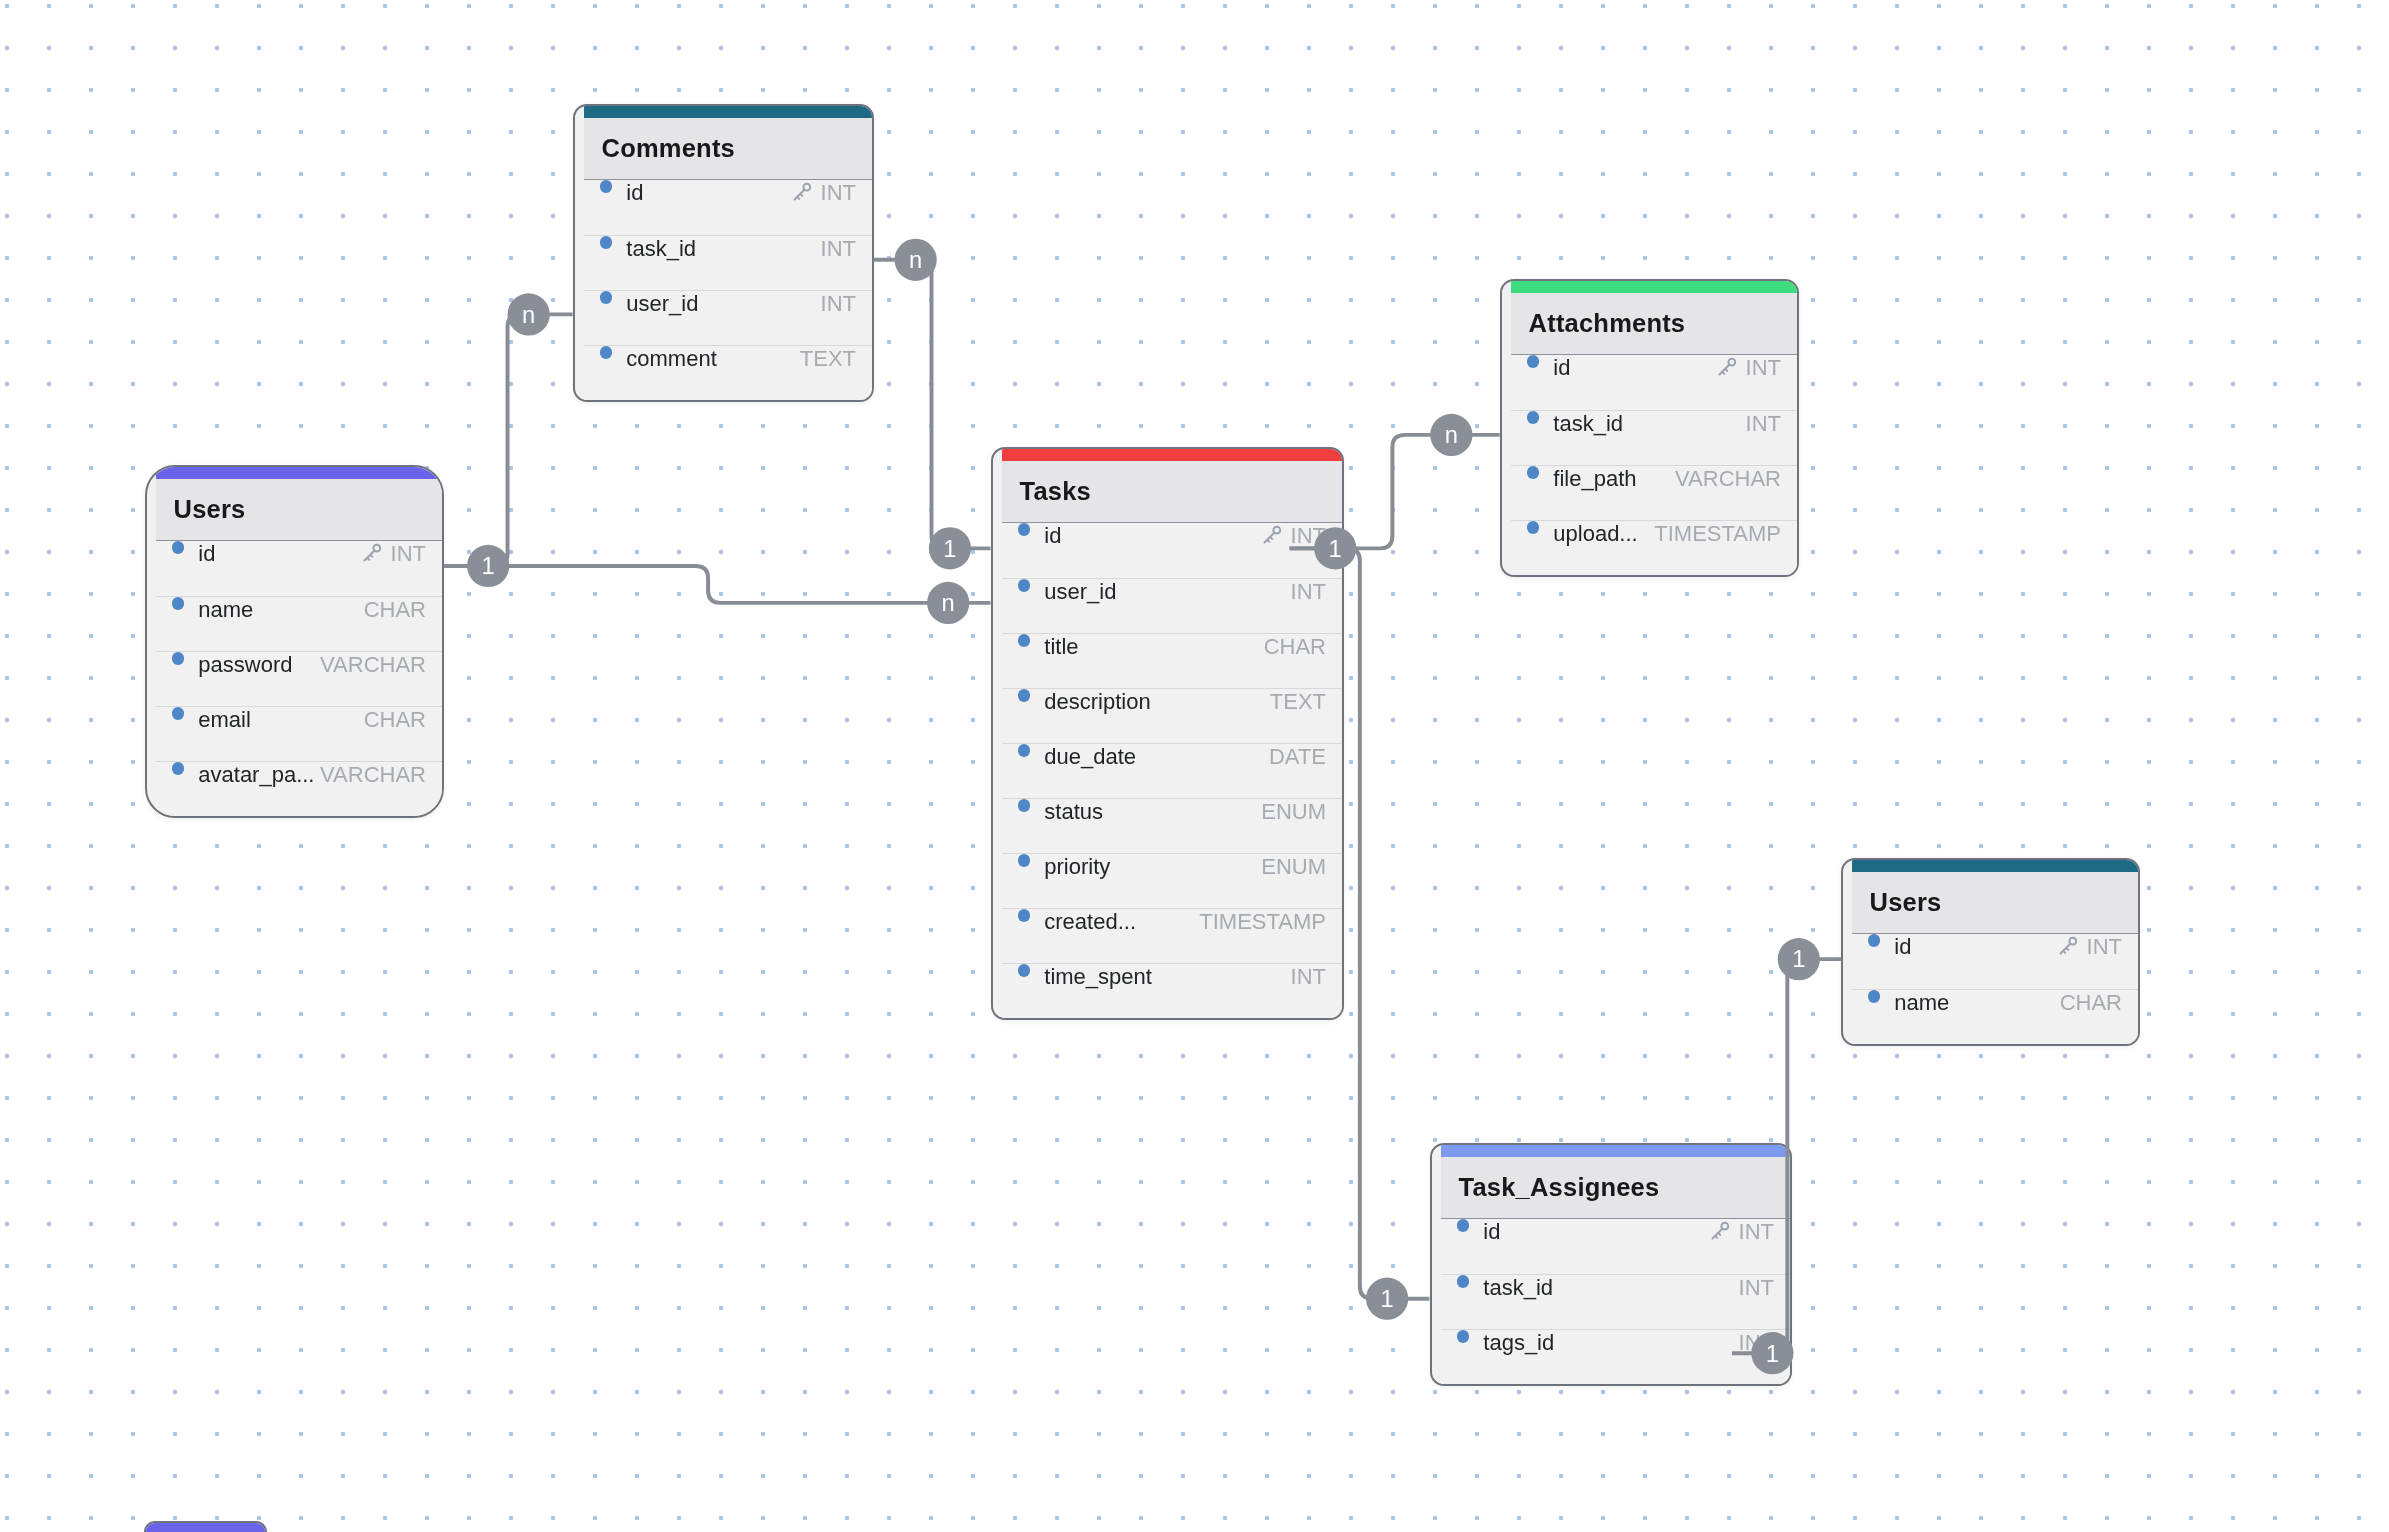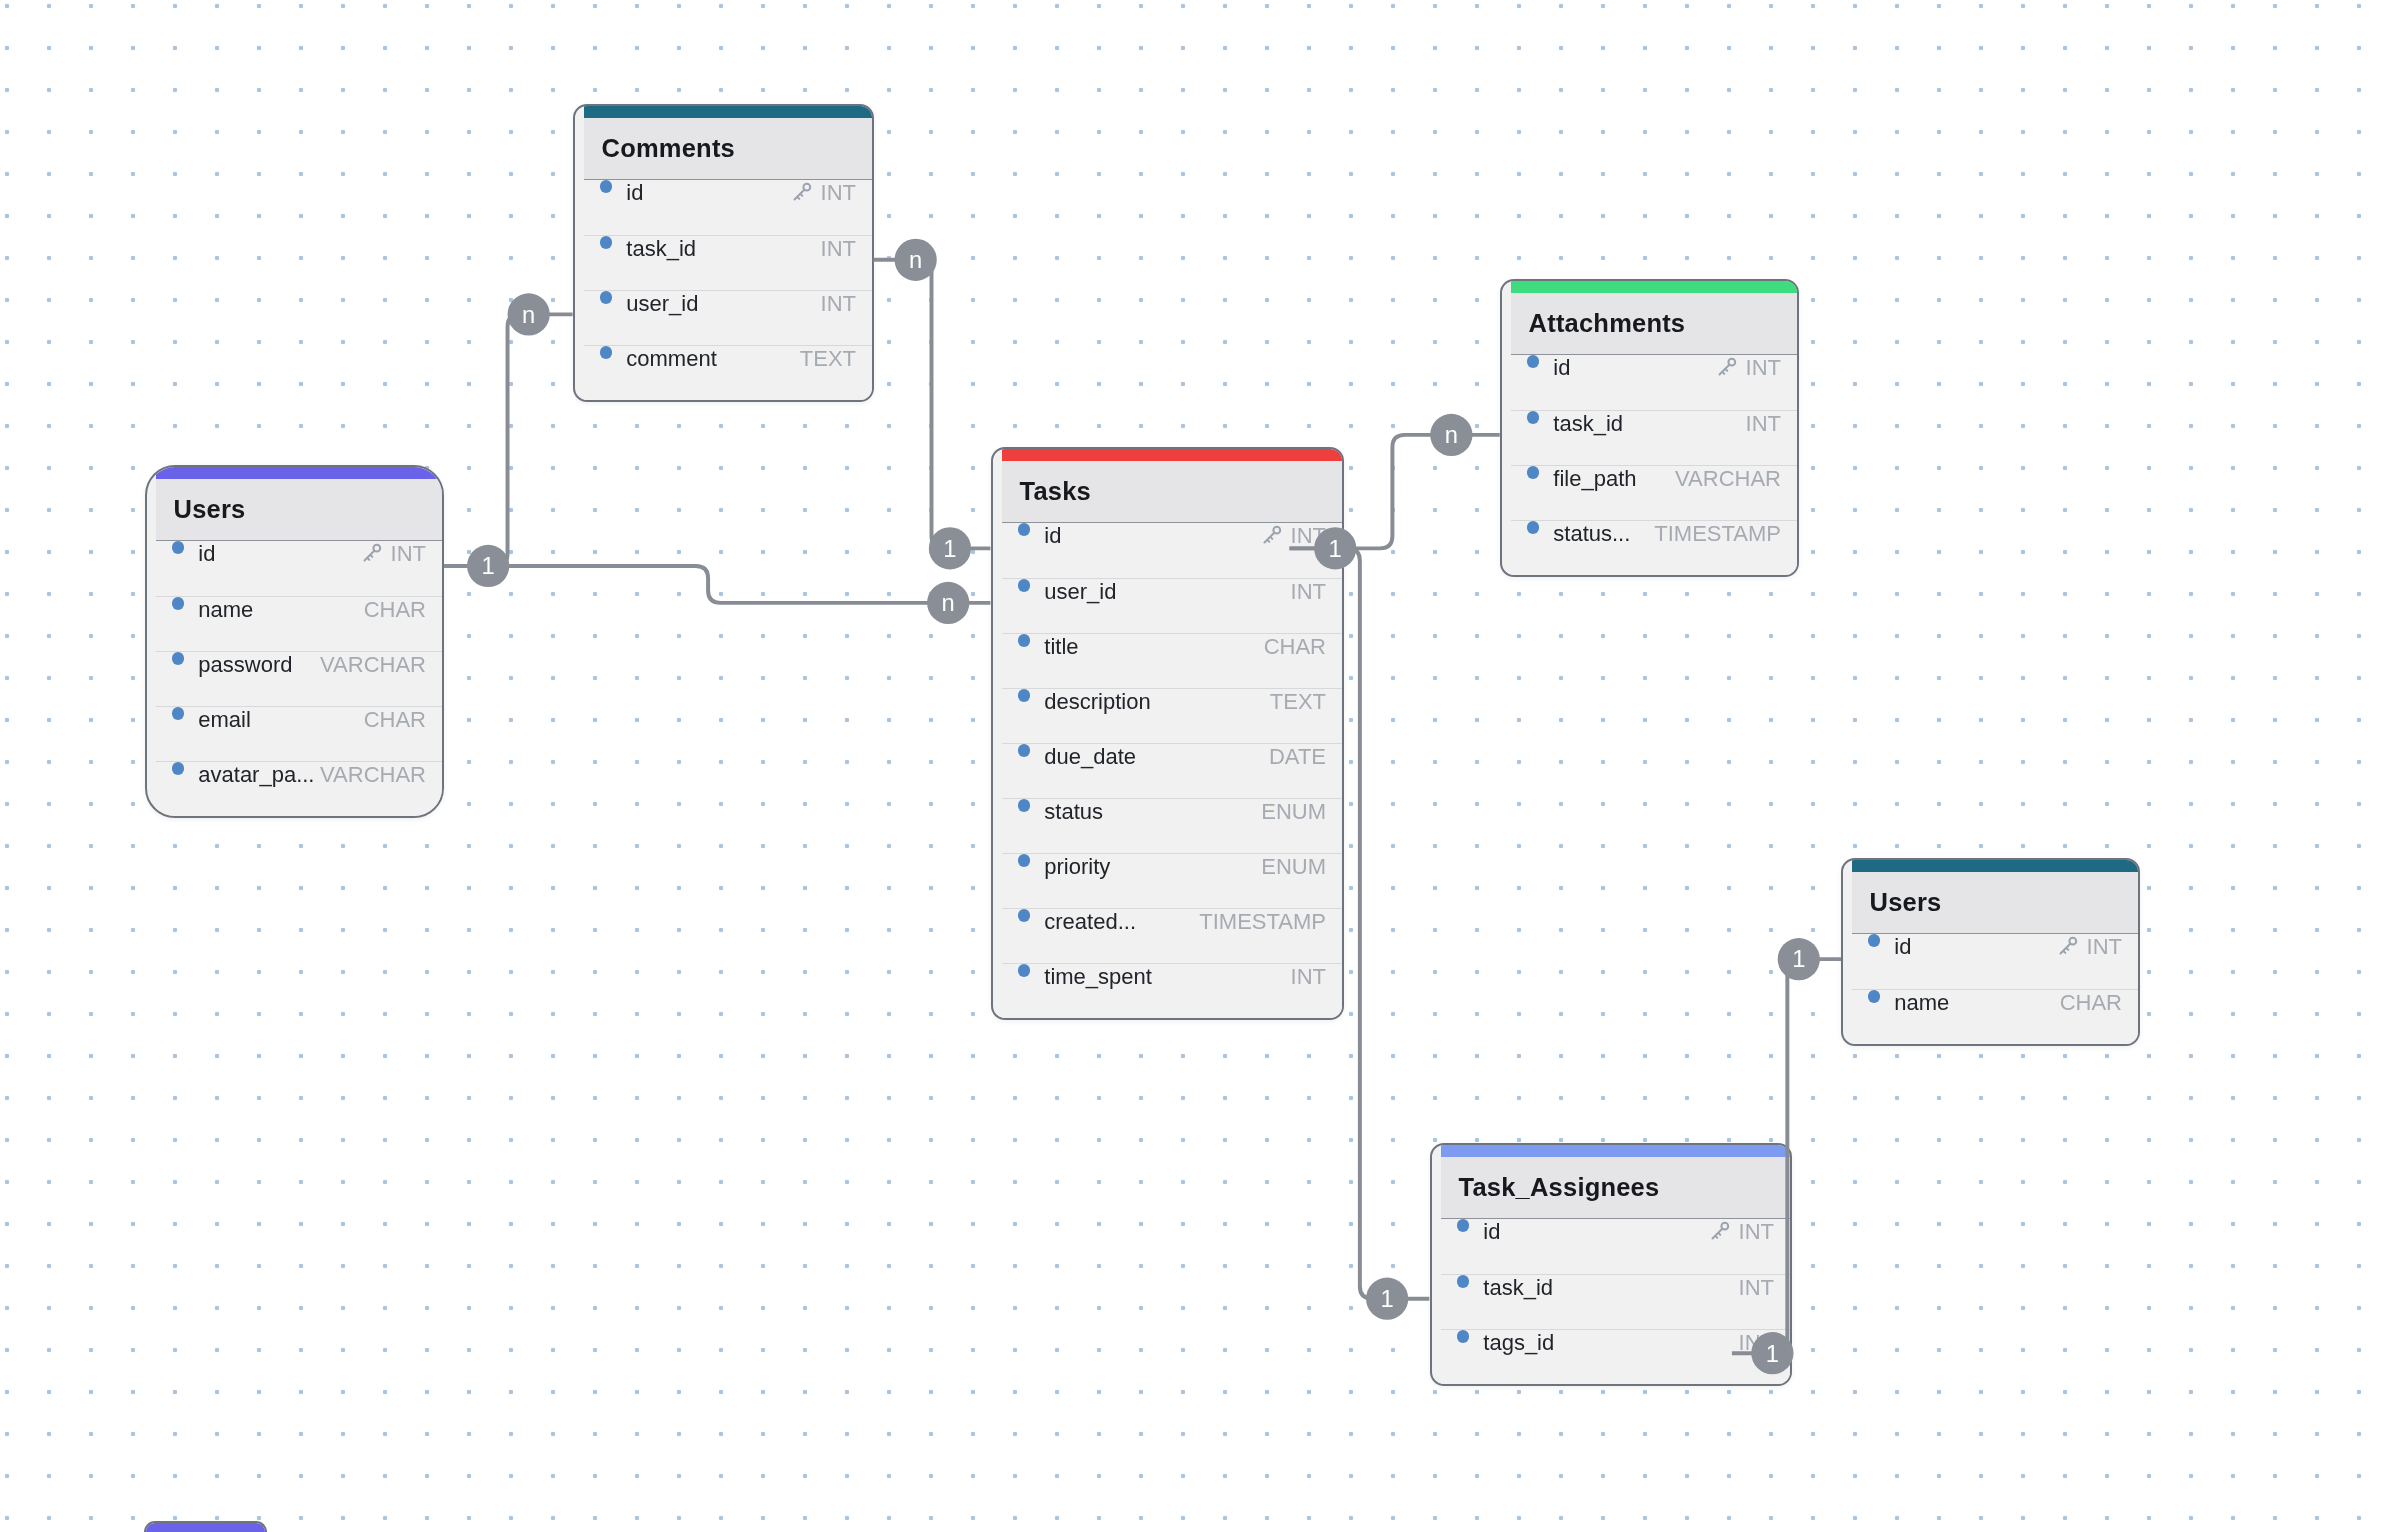--- a/index.html
+++ b/index.html
@@ -198,21 +198,21 @@
         <span class="field-name">task_id</span>
         <span class="field-type">INT</span>
       </div>
       <div class="field-row">
         <span class="field-dot"></span>
         <span class="field-name">file_path</span>
         <span class="field-type">VARCHAR</span>
       </div>
       <div class="field-row">
         <span class="field-dot"></span>
-        <span class="field-name">status...</span>
+        <span class="field-name">upload...</span>
         <span class="field-type">TIMESTAMP</span>
       </div>
     </div>
     <div class="db-table" style="left: 1841px; top: 858px; width: 299px;">
       <div class="accent-bar" style="background: rgb(30, 106, 133);"></div>
       <div class="table-title">Users</div>
       <div class="field-row">
         <span class="field-dot"></span>
         <span class="field-name">id</span>
         <svg class="key-icon" width="24" height="24" viewBox="0 0 24 24" fill="none">

